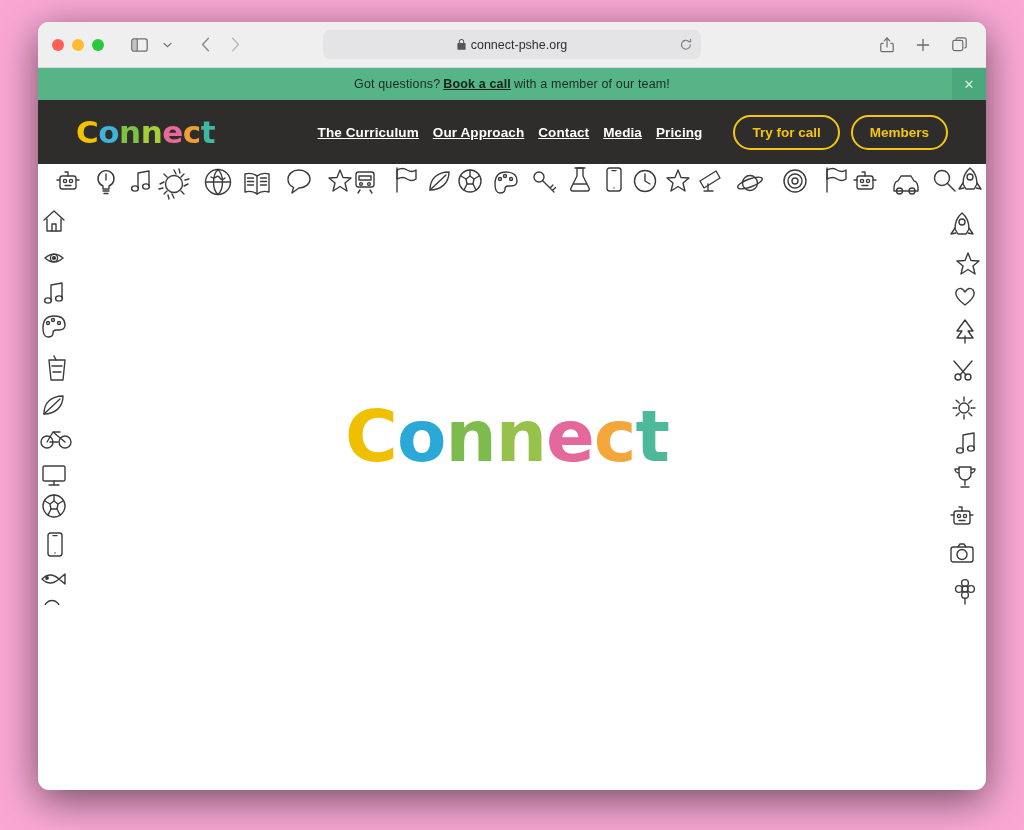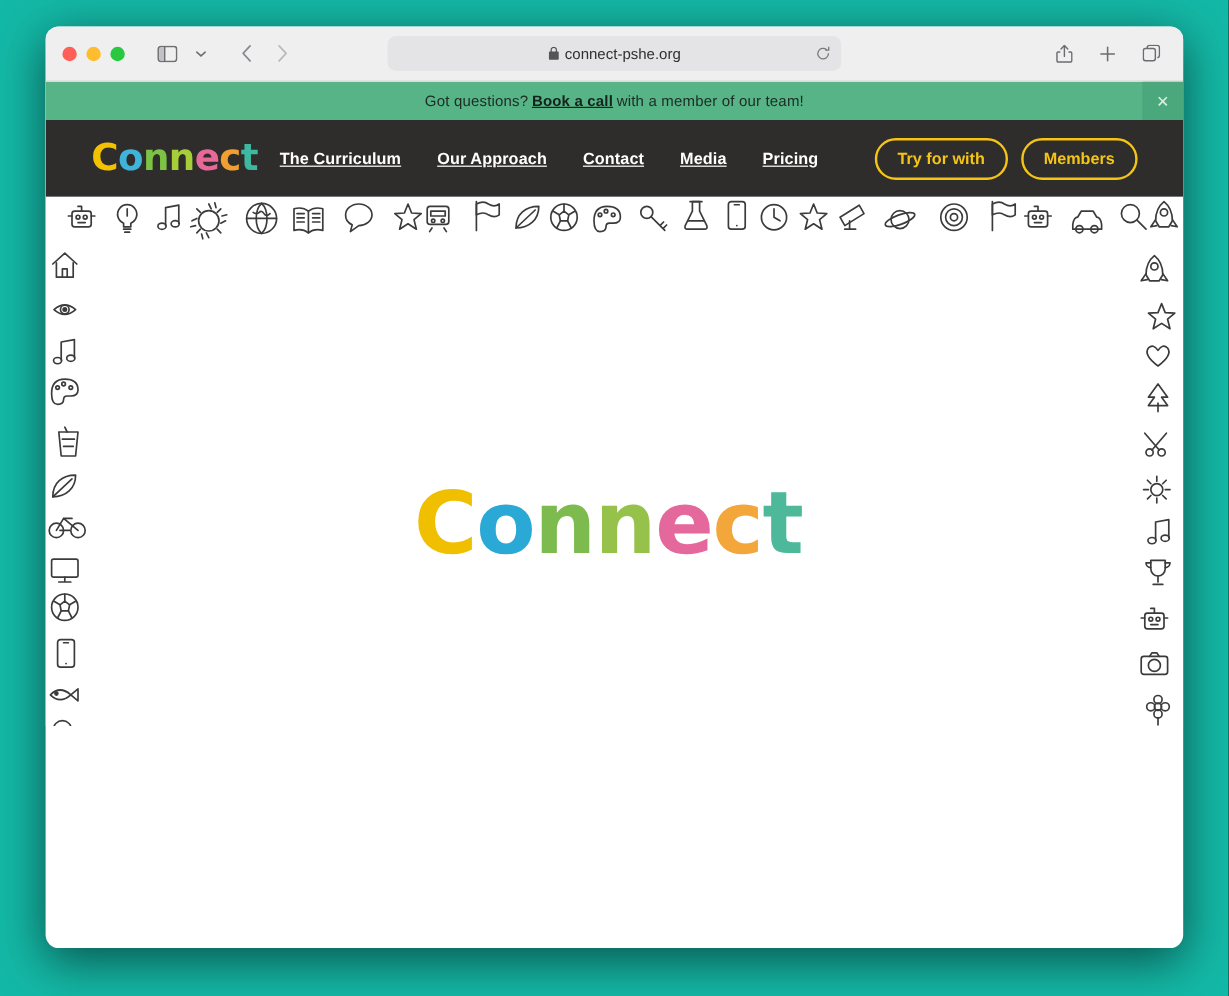--- a/index.html
+++ b/index.html
@@ -5,21 +5,21 @@
   * { box-sizing: border-box; margin: 0; padding: 0; }
   html, body {
     width: 1024px; height: 830px;
     background: #000;
     font-family: "Liberation Sans", sans-serif;
     overflow: hidden;
   }
   .desktop {
     position: relative;
     width: 1024px; height: 830px;
-    background: #14b8a6;
+    background: #f9a8d4;
   }
 
   
   .window {
     position: absolute;
     left: 38px; top: 22px;
     width: 948px; height: 768px;
     background: #ffffff;
     border-radius: 11px;
     overflow: hidden;
@@ -116,21 +116,21 @@
     font-size: 31px;
     font-weight: bold;
     letter-spacing: -0.5px;
     line-height: 1;
     display: flex;
     font-family: "DejaVu Sans", sans-serif;
   }
   .logo span { display:inline-block; }
   .nav {
     margin-left: auto;
-    display: flex; align-items: center; gap: 30px;
+    display: flex; align-items: center; gap: 14px;
   }
   .nav-link {
     color: #ffffff;
     font-size: 13.5px;
     font-weight: bold;
     letter-spacing: 0.1px;
     white-space: nowrap;
   }
   .btns { display:flex; align-items:center; gap: 11px; margin-left: 17px; }
   .pill {
@@ -334,21 +334,21 @@
             <span style="color:#3eb8a0">t</span>
         </div>
 
         <div class="nav">
           <a class="nav-link" href="#">The Curriculum</a>
           <a class="nav-link" href="#">Our Approach</a>
           <a class="nav-link" href="#">Contact</a>
           <a class="nav-link" href="#">Media</a>
           <a class="nav-link" href="#">Pricing</a>
           <div class="btns">
-            <button class="pill">Try for with</button>
+            <button class="pill">Try for call</button>
             <button class="pill">Members</button>
           </div>
         </div>
       </div>
 
       <div class="hero">
         <div class="doodle-bg">
           <svg width="948" height="626" viewBox="0 0 948 626" fill="none" stroke="#2b2b2b" stroke-width="1.4" stroke-linecap="round" stroke-linejoin="round">
             <defs>
 

